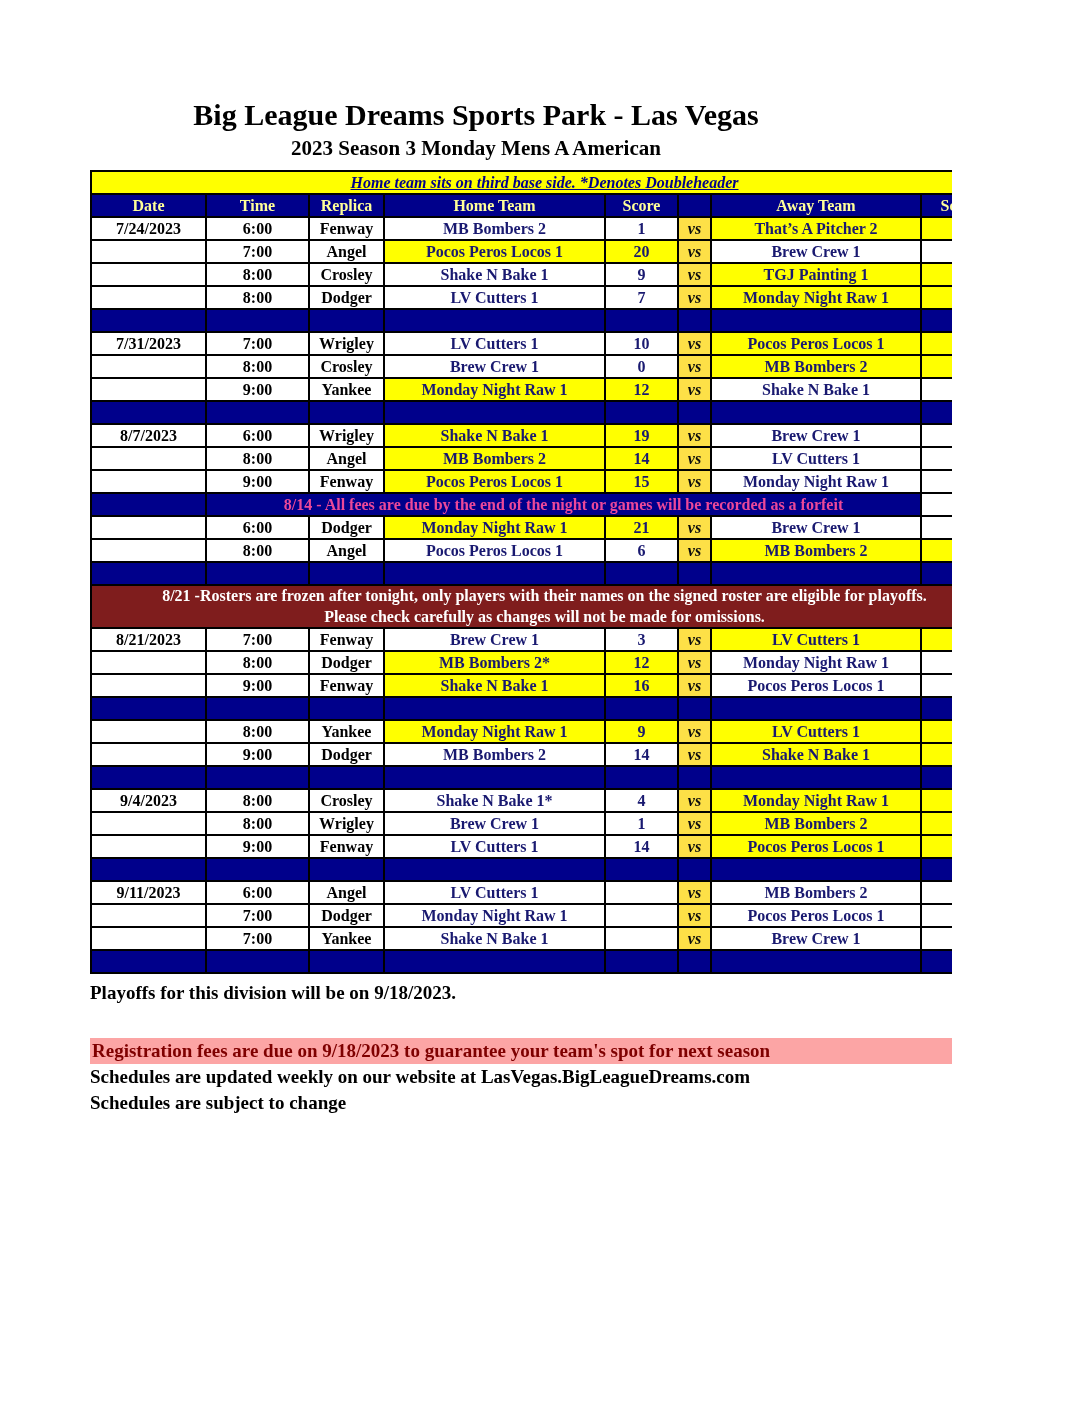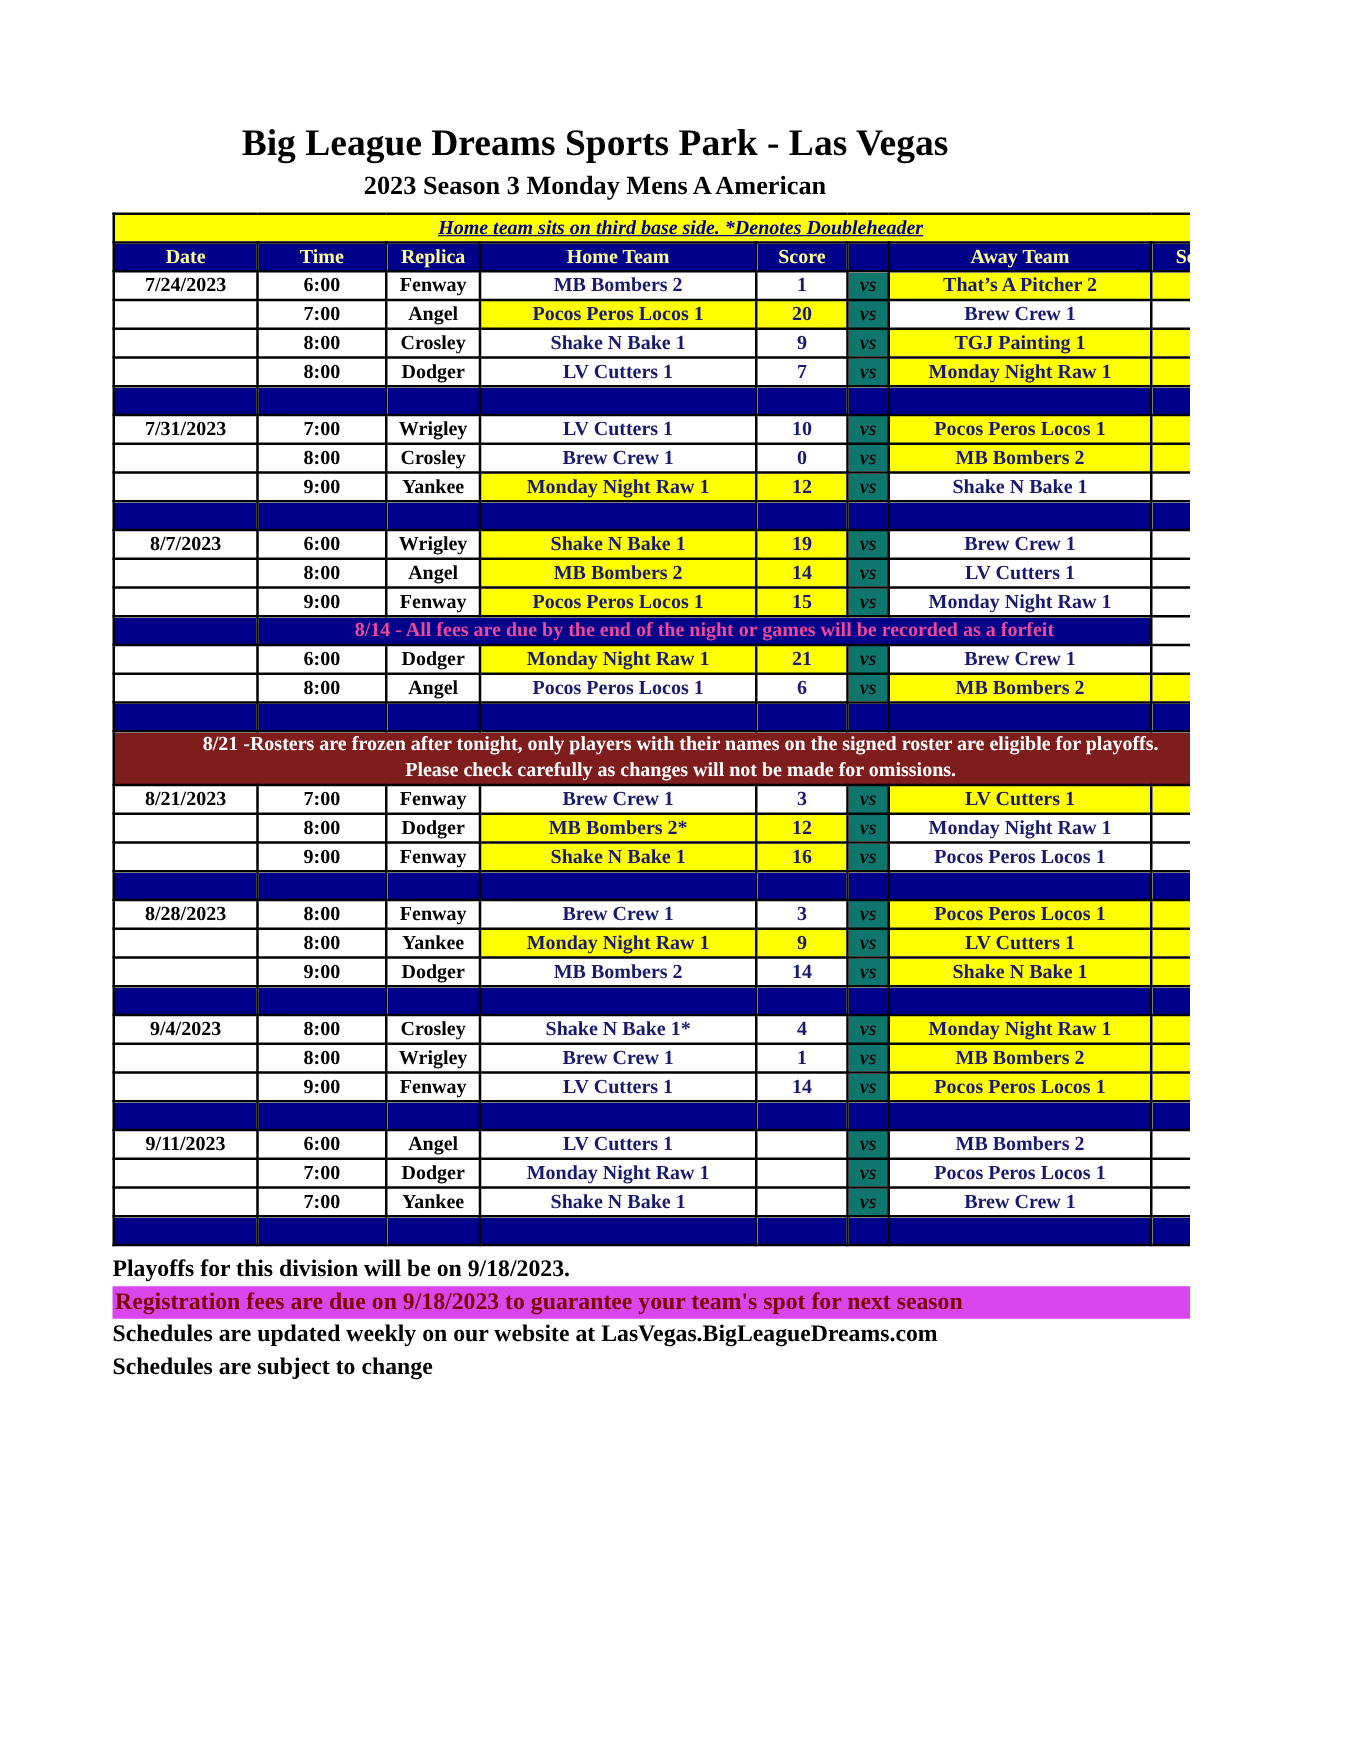--- a/index.html
+++ b/index.html
@@ -31,40 +31,40 @@
   td.banner{
     background:#FFFF00;color:#00008B;
     font-style:italic;font-size:17px;height:25px;text-decoration:underline;
   }
   td.hdr{
     background:#00008B;color:#FFFF99;height:22px;font-size:16px;
   }
   td.blk{color:#000000;background:#ffffff;}
   td.team{color:#191970;background:#ffffff;}
   td.hl{background:#FFFF00;}
-  td.vs{color:#0d0d0d;background:#0f766e;font-style:italic;font-size:15px;}
+  td.vs{color:#0d0d0d;background:#fde047;font-style:italic;font-size:15px;}
   td.sep{
     background:#00008B;
     border-left:2px solid #ffffff;border-right:2px solid #ffffff;
     border-top:2px solid #000000;border-bottom:2px solid #000000;
   }
   td.notecell{
     background:#00008B;color:#ec4899;font-size:16px;
   }
   td.noteblank{background:#ffffff;}
   td.alert{
     background:#7f1d1d;color:#ffffff;height:44px;font-size:16px;line-height:1.28;
   }
   .footer{margin-left:90px;margin-top:6px;width:907px;}
   .fline{
     font-weight:bold;font-size:19px;color:#000000;
     line-height:26px;white-space:nowrap;
   }
   .fline.reg{
-    background:#d946ef;color:#7F0000;padding-left:2px;
+    background:#fca5a5;color:#7F0000;padding-left:2px;margin-top:32px;
   }
 </style>
 </head>
 <body>
 
 <div class="page">
   <div class="titles">
     <div class="title">Big League Dreams Sports Park - Las Vegas</div>
     <div class="subtitle">2023 Season 3 Monday Mens A American</div>
   </div>
@@ -289,30 +289,20 @@
           <td class="sep"></td>
           <td class="sep"></td>
           <td class="sep"></td>
           <td class="sep"></td>
           <td class="sep"></td>
           <td class="sep"></td>
           <td class="sep"></td>
           <td class="sep"></td>
         </tr>
         <tr>
-          <td class="blk">8/28/2023</td>
-          <td class="blk">8:00</td>
-          <td class="blk">Fenway</td>
-          <td class="team">Brew Crew 1</td>
-          <td class="team">3</td>
-          <td class="vs">vs</td>
-          <td class="team hl">Pocos Peros Locos 1</td>
-          <td class="team hl">13</td>
-        </tr>
-        <tr>
           <td class="blk"></td>
           <td class="blk">8:00</td>
           <td class="blk">Yankee</td>
           <td class="team hl">Monday Night Raw 1</td>
           <td class="team hl">9</td>
           <td class="vs">vs</td>
           <td class="team hl">LV Cutters 1</td>
           <td class="team hl">9</td>
         </tr>
         <tr>

